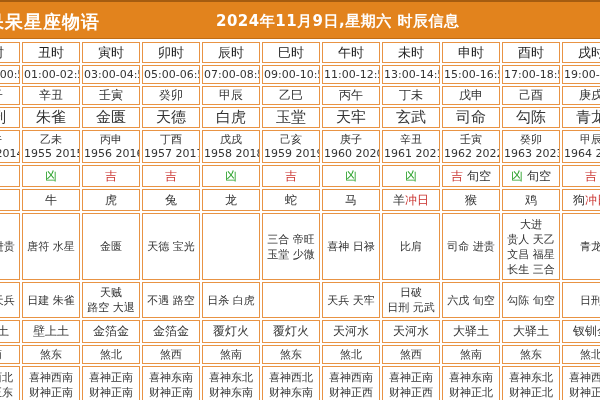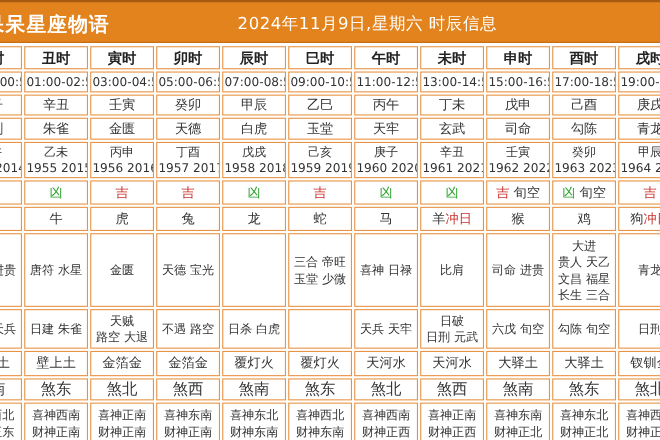--- a/index.html
+++ b/index.html
@@ -13,43 +13,43 @@
     position:absolute;top:0;left:0;width:600px;height:39px;
     background:#e2831d;border-top:2px solid #a55c10;border-bottom:1px solid #c06c14;
     box-sizing:border-box;
   }
   .site-title{
     position:absolute;left:-14px;top:8px;
     color:#ffffff;font-weight:bold;font-size:18px;letter-spacing:1px;white-space:nowrap;
   }
   .page-title{
     position:absolute;left:216px;top:10px;
-    color:#ffffff;font-weight:normal;font-size:15px;letter-spacing:0.5px;white-space:nowrap;
+    color:#ffffff;font-weight:bold;font-size:15px;letter-spacing:0.5px;white-space:nowrap;
   }
   
   .table-wrap{position:absolute;top:40px;left:-40px;width:662px;}
   table{border-collapse:separate;border-spacing:2px;table-layout:fixed;width:662px;}
   col{width:56px;}
   td{
     border:1px solid #e89344;background:#ffffff;
     text-align:center;vertical-align:middle;
     font-size:11px;color:#333333;padding:0 1px;
     overflow:hidden;white-space:nowrap;
   }
-  .r0 td{height:19px;font-weight:bold;font-size:13px;color:#222;}
+  .r0 td{height:19px;font-weight:normal;font-size:13px;color:#222;}
   .r1 td{height:17px;font-size:11px;}
   .r2 td{height:17px;font-size:12px;}
-  .r3 td{height:18px;font-size:12px;}
+  .r3 td{height:18px;font-size:15px;}
   .r4 td{height:31px;font-size:11px;line-height:14px;margin-left:24px;}
   .r5 td{height:20px;font-size:12px;}
   .r6 td{height:20px;font-size:12px;}
   .r7 td{height:65px;font-size:11px;line-height:15px;white-space:normal;margin-left:38px;}
   .r8 td{height:34px;font-size:11px;line-height:15px;white-space:normal;}
   .r9 td{height:21px;font-size:12px;}
-  .r10 td{height:17px;font-size:14px;margin-top:20px;}
+  .r10 td{height:17px;font-size:11px;margin-top:20px;}
   .r11 td{height:40px;font-size:11px;line-height:15px;vertical-align:top;padding-top:3px;}
   .red{color:#c9302c;}
   .green{color:#2fa32f;}
 </style>
 </head>
 <body>
 
 <div class="banner">
   <div class="site-title">呆呆星座物语</div>
   <div class="page-title">2024年11月9日,星期六 时辰信息</div>

